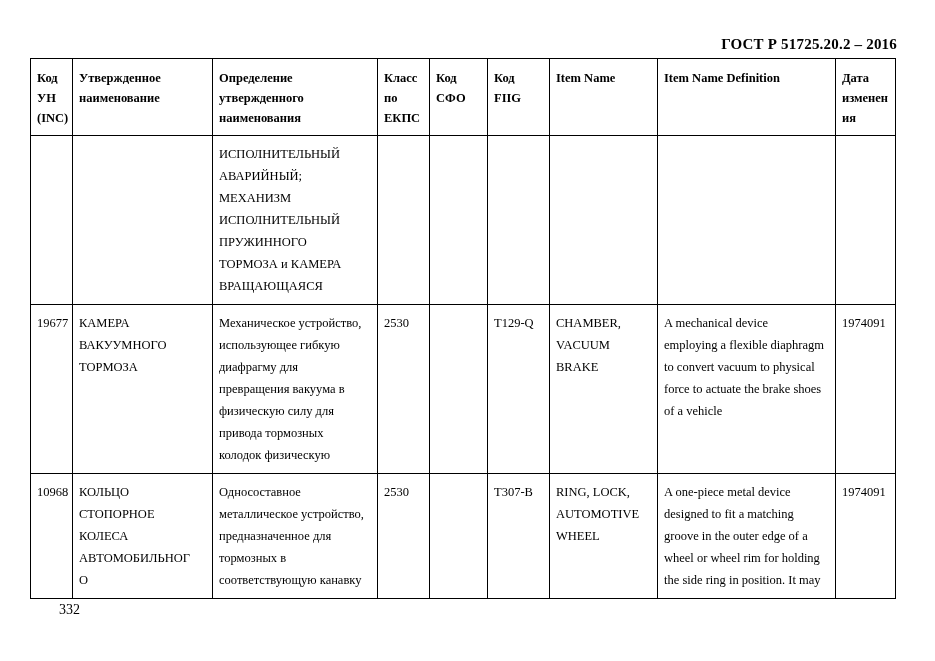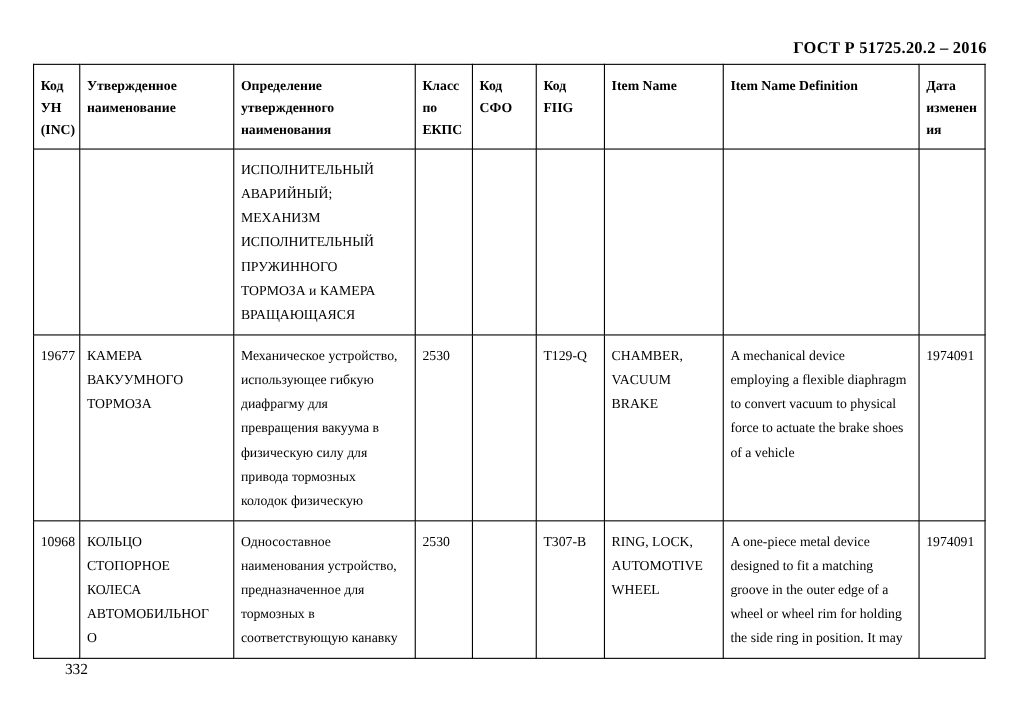--- a/index.html
+++ b/index.html
@@ -208,21 +208,21 @@
         </td>
         <td class="cell-lines">
           <span>КОЛЬЦО</span>
           <span>СТОПОРНОЕ</span>
           <span>КОЛЕСА</span>
           <span>АВТОМОБИЛЬНОГ</span>
           <span>О</span>
         </td>
         <td class="cell-lines">
           <span>Односоставное</span>
-          <span>наименования устройство,</span>
+          <span>металлическое устройство,</span>
           <span>предназначенное для</span>
           <span>тормозных в</span>
           <span>соответствующую канавку</span>
         </td>
         <td class="cell-lines">
           <span>2530</span>
         </td>
         <td class="cell-lines"></td>
         <td class="cell-lines">
           <span>T307-B</span>

